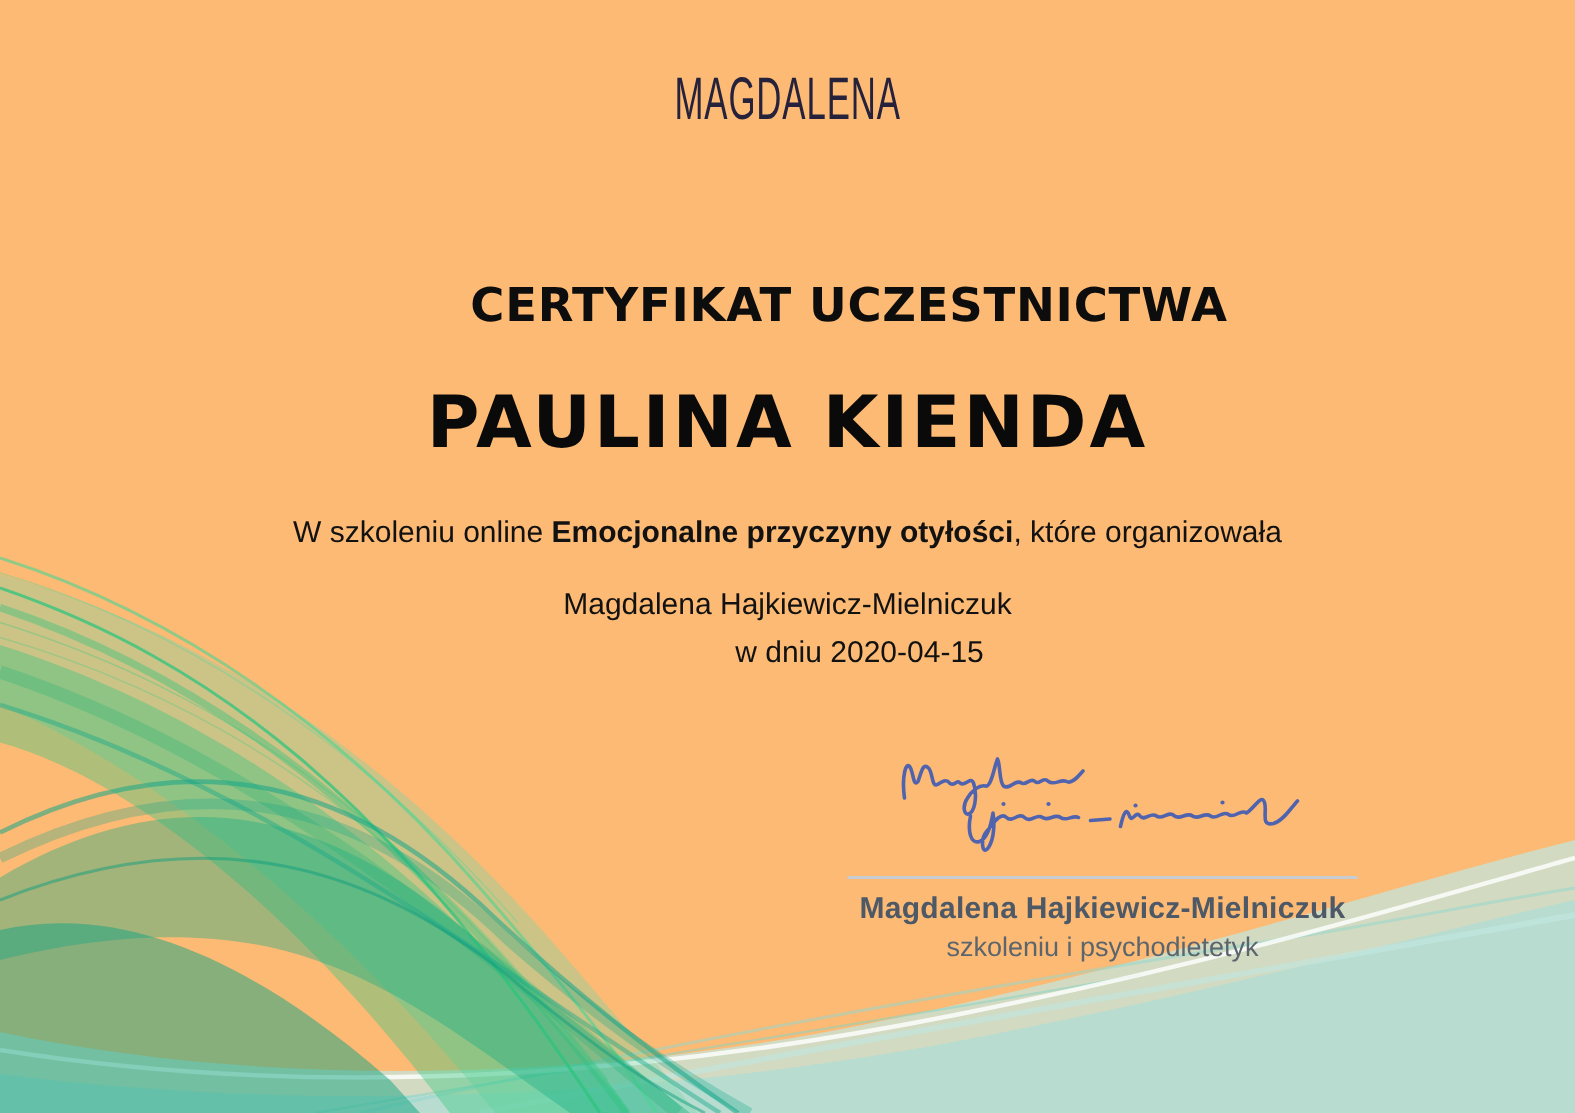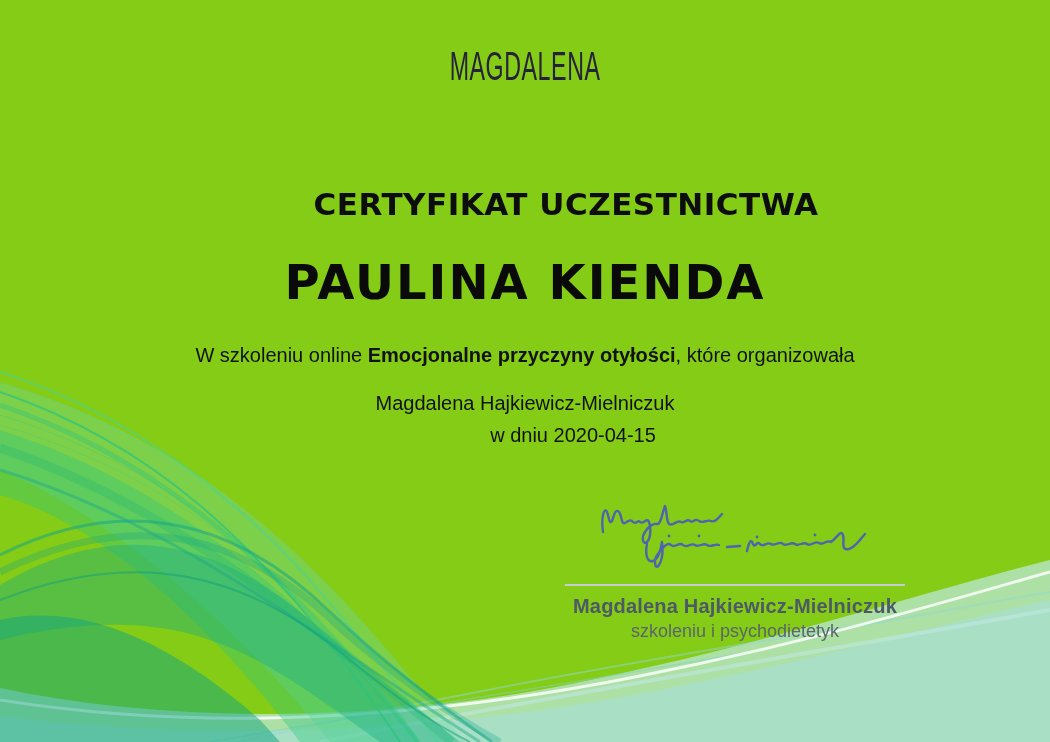--- a/index.html
+++ b/index.html
@@ -1,19 +1,19 @@
 <!DOCTYPE html>
 <html><head>
 <meta charset="utf-8">
 <style>
   html,body{margin:0;padding:0;background:#ffffff;}
   #certificate{
     position:relative;
     width:1050px;height:742px;
-    background:#84cc16;
+    background:#fdba74;
     overflow:hidden;
     font-family:"Liberation Sans",sans-serif;
   }
   #wave-svg{position:absolute;left:0;top:0;width:1050px;height:742px;z-index:0;}
   .layer{position:absolute;z-index:2;left:0;width:1050px;text-align:center;}
 
   
   .logo-line1{top:44px;}
   .logo-line1 span{
     display:inline-block;transform:scaleX(0.58);transform-origin:center;

